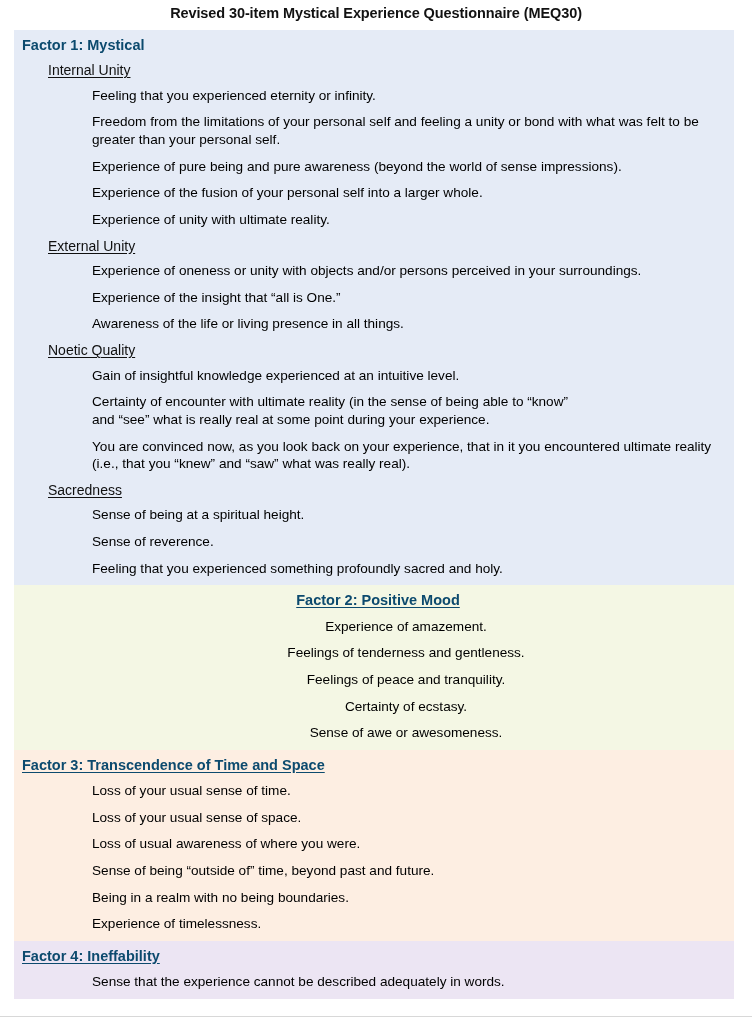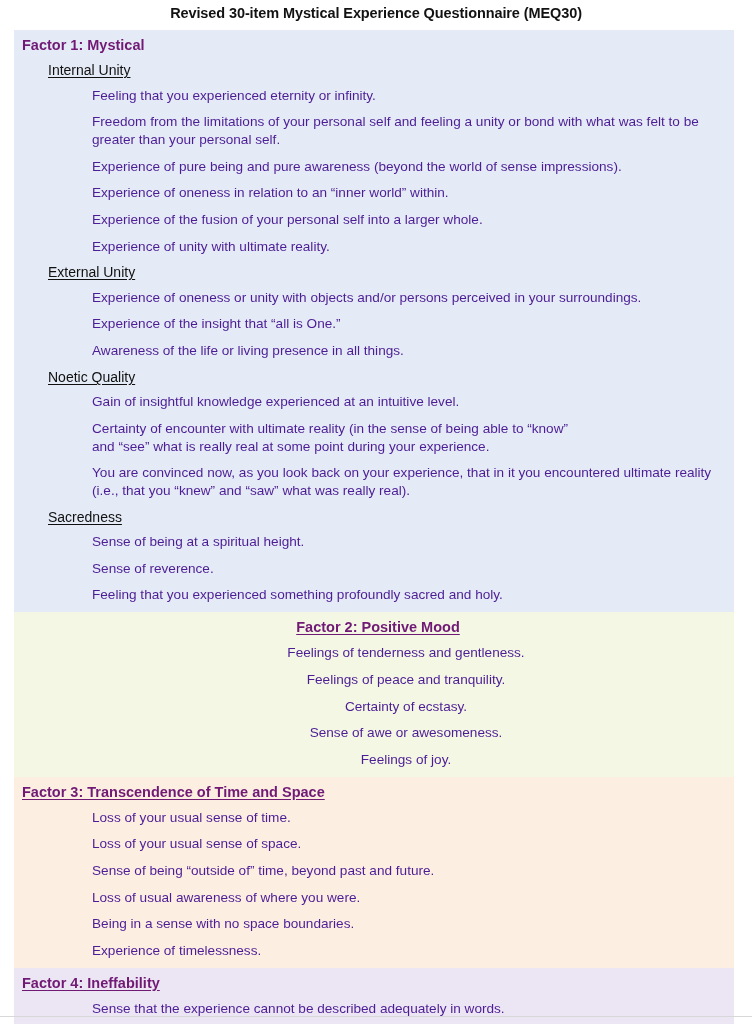--- a/index.html
+++ b/index.html
@@ -34,21 +34,21 @@
   }
   .sections {
     margin: 0 18px 0 14px;
   }
   .factor-block {
     padding: 0 0 4px 0;
   }
   .factor-head {
     font-size: 14.5px;
     font-weight: bold;
-    color: #701a75;
+    color: #0c4a6e;
     padding: 6px 0 3px 8px;
     line-height: 1.25;
     display: block;
   }
   .factor-head .underline-text {
     display: inline;
   }
   .factor-head.underlined .underline-text {
     text-decoration: underline;
     text-underline-offset: 2px;
@@ -59,21 +59,21 @@
     color: #101010;
     padding: 5px 0 2px 34px;
     line-height: 1.25;
   }
   .subhead span {
     text-decoration: underline;
     text-underline-offset: 2px;
   }
   .item {
     font-size: 13.6px;
-    color: #4c1d95;
+    color: #000000;
     padding: 5px 14px 4px 78px;
     line-height: 1.3;
     white-space: pre-line;
   }
   .bottom-rule {
     position: absolute;
     left: 0;
     right: 0;
     bottom: 7px;
     height: 1px;
@@ -87,52 +87,51 @@
 
   <h1 class="doc-title">Revised 30-item Mystical Experience Questionnaire (MEQ30)</h1>
 
   <div class="sections" id="sections-root">
       <div class="factor-block" style="background: rgb(229, 235, 246);">
         <div class="factor-head"><span class="underline-text">Factor 1: Mystical</span></div>
         <div class="subhead"><span>Internal Unity</span></div>
         <div class="item">Feeling that you experienced eternity or infinity.</div>
         <div class="item">Freedom from the limitations of your personal self and feeling a unity or bond with what was felt to be greater than your personal self.</div>
         <div class="item">Experience of pure being and pure awareness (beyond the world of sense impressions).</div>
-        <div class="item">Experience of oneness in relation to an “inner world” within.</div>
         <div class="item">Experience of the fusion of your personal self into a larger whole.</div>
         <div class="item">Experience of unity with ultimate reality.</div>
         <div class="subhead"><span>External Unity</span></div>
         <div class="item">Experience of oneness or unity with objects and/or persons perceived in your surroundings.</div>
         <div class="item">Experience of the insight that “all is One.”</div>
         <div class="item">Awareness of the life or living presence in all things.</div>
         <div class="subhead"><span>Noetic Quality</span></div>
         <div class="item">Gain of insightful knowledge experienced at an intuitive level.</div>
         <div class="item">Certainty of encounter with ultimate reality (in the sense of being able to “know”
 and “see” what is really real at some point during your experience.</div>
         <div class="item">You are convinced now, as you look back on your experience, that in it you encountered ultimate reality (i.e., that you “knew” and “saw” what was really real).</div>
         <div class="subhead"><span>Sacredness</span></div>
         <div class="item">Sense of being at a spiritual height.</div>
         <div class="item">Sense of reverence.</div>
         <div class="item">Feeling that you experienced something profoundly sacred and holy.</div>
       </div>
       <div class="factor-block" style="background: rgb(244, 247, 228); text-align: center;">
         <div class="factor-head underlined"><span class="underline-text">Factor 2: Positive Mood</span></div>
+        <div class="item">Experience of amazement.</div>
         <div class="item">Feelings of tenderness and gentleness.</div>
         <div class="item">Feelings of peace and tranquility.</div>
         <div class="item">Certainty of ecstasy.</div>
         <div class="item">Sense of awe or awesomeness.</div>
-        <div class="item">Feelings of joy.</div>
       </div>
       <div class="factor-block" style="background: rgb(253, 238, 226);">
         <div class="factor-head underlined"><span class="underline-text">Factor 3: Transcendence of Time and Space</span></div>
         <div class="item">Loss of your usual sense of time.</div>
         <div class="item">Loss of your usual sense of space.</div>
+        <div class="item">Loss of usual awareness of where you were.</div>
         <div class="item">Sense of being “outside of” time, beyond past and future.</div>
-        <div class="item">Loss of usual awareness of where you were.</div>
-        <div class="item">Being in a sense with no space boundaries.</div>
+        <div class="item">Being in a realm with no being boundaries.</div>
         <div class="item">Experience of timelessness.</div>
       </div>
       <div class="factor-block" style="background: rgb(236, 229, 243);">
         <div class="factor-head underlined"><span class="underline-text">Factor 4: Ineffability</span></div>
         <div class="item">Sense that the experience cannot be described adequately in words.</div>
       </div>
     </div>
 
   <div class="bottom-rule"></div>
 </div>

